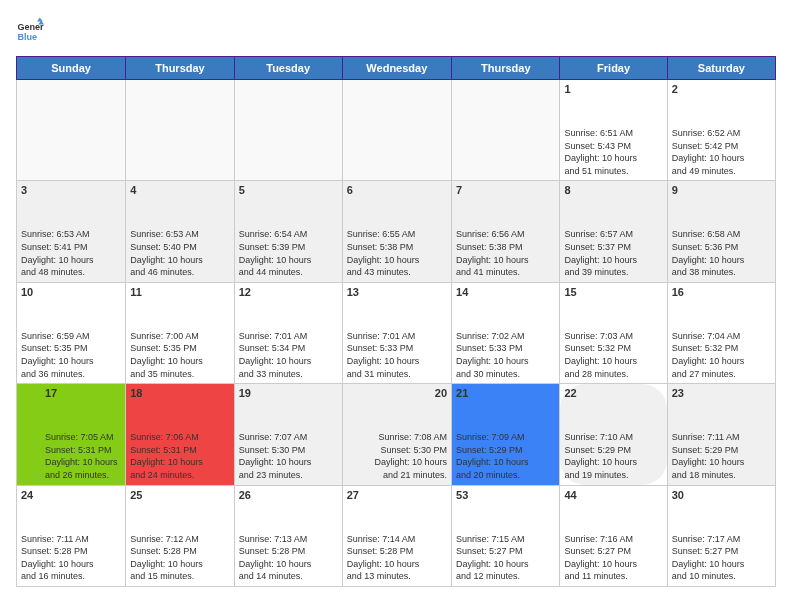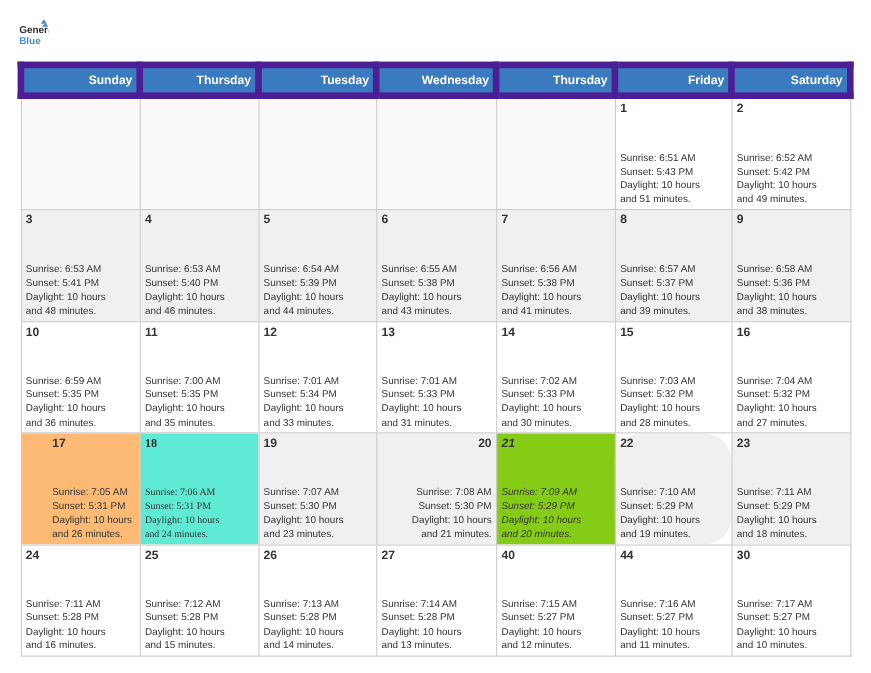--- a/index.html
+++ b/index.html
@@ -44,24 +44,24 @@
     }
     .calendar {
       width: 100%;
       border-collapse: collapse;
       font-size: 10px;
     }
     .calendar th {
       background: #3a7abf;
       color: #fff;
       padding: 5px 4px;
-      text-align: right;
+      text-align: center;
       font-size: 11px;
       font-weight: bold;
-      border: 6px solid #4c1d95;
+      border: 1px solid #4c1d95;
     }
     .calendar td {
       border: 1px solid #ccc;
       vertical-align: top;
       padding: 3px 4px;
       width: 113px;
       height: 80px;
       background: #fff;
     }
     .calendar td.empty {
@@ -189,37 +189,37 @@
           <td>
             <span class="day-num">15</span>
             <div class="day-info">Sunrise: 7:03 AM<br>Sunset: 5:32 PM<br>Daylight: 10 hours<br>and 28 minutes.</div>
           </td>
           <td>
             <span class="day-num">16</span>
             <div class="day-info">Sunrise: 7:04 AM<br>Sunset: 5:32 PM<br>Daylight: 10 hours<br>and 27 minutes.</div>
           </td>
         </tr>
         <tr>
-          <td style="background: #fdba74; padding-left: 28px;">
+          <td style="background: #84cc16; padding-left: 28px;">
             <span class="day-num">17</span>
             <div class="day-info">Sunrise: 7:05 AM<br>Sunset: 5:31 PM<br>Daylight: 10 hours<br>and 26 minutes.</div>
           </td>
-          <td style="background: #5eead4; font-family: Liberation Serif, serif;">
+          <td style="background: #ef4444;">
             <span class="day-num">18</span>
             <div class="day-info">Sunrise: 7:06 AM<br>Sunset: 5:31 PM<br>Daylight: 10 hours<br>and 24 minutes.</div>
           </td>
           <td style="background: rgb(240, 240, 240);">
             <span class="day-num">19</span>
             <div class="day-info">Sunrise: 7:07 AM<br>Sunset: 5:30 PM<br>Daylight: 10 hours<br>and 23 minutes.</div>
           </td>
           <td style="background: rgb(240, 240, 240); text-align: right;">
             <span class="day-num">20</span>
             <div class="day-info">Sunrise: 7:08 AM<br>Sunset: 5:30 PM<br>Daylight: 10 hours<br>and 21 minutes.</div>
           </td>
-          <td style="background: #84cc16; font-style: italic;">
+          <td style="background: #3b82f6;">
             <span class="day-num">21</span>
             <div class="day-info">Sunrise: 7:09 AM<br>Sunset: 5:29 PM<br>Daylight: 10 hours<br>and 20 minutes.</div>
           </td>
           <td style="background: rgb(240, 240, 240); border-radius: 25px;">
             <span class="day-num">22</span>
             <div class="day-info">Sunrise: 7:10 AM<br>Sunset: 5:29 PM<br>Daylight: 10 hours<br>and 19 minutes.</div>
           </td>
           <td style="background: rgb(240, 240, 240);">
             <span class="day-num">23</span>
             <div class="day-info">Sunrise: 7:11 AM<br>Sunset: 5:29 PM<br>Daylight: 10 hours<br>and 18 minutes.</div>
@@ -236,21 +236,21 @@
           </td>
           <td>
             <span class="day-num">26</span>
             <div class="day-info">Sunrise: 7:13 AM<br>Sunset: 5:28 PM<br>Daylight: 10 hours<br>and 14 minutes.</div>
           </td>
           <td>
             <span class="day-num">27</span>
             <div class="day-info">Sunrise: 7:14 AM<br>Sunset: 5:28 PM<br>Daylight: 10 hours<br>and 13 minutes.</div>
           </td>
           <td>
-            <span class="day-num">40</span>
+            <span class="day-num">53</span>
             <div class="day-info">Sunrise: 7:15 AM<br>Sunset: 5:27 PM<br>Daylight: 10 hours<br>and 12 minutes.</div>
           </td>
           <td>
             <span class="day-num">44</span>
             <div class="day-info">Sunrise: 7:16 AM<br>Sunset: 5:27 PM<br>Daylight: 10 hours<br>and 11 minutes.</div>
           </td>
           <td>
             <span class="day-num">30</span>
             <div class="day-info">Sunrise: 7:17 AM<br>Sunset: 5:27 PM<br>Daylight: 10 hours<br>and 10 minutes.</div>
           </td>

